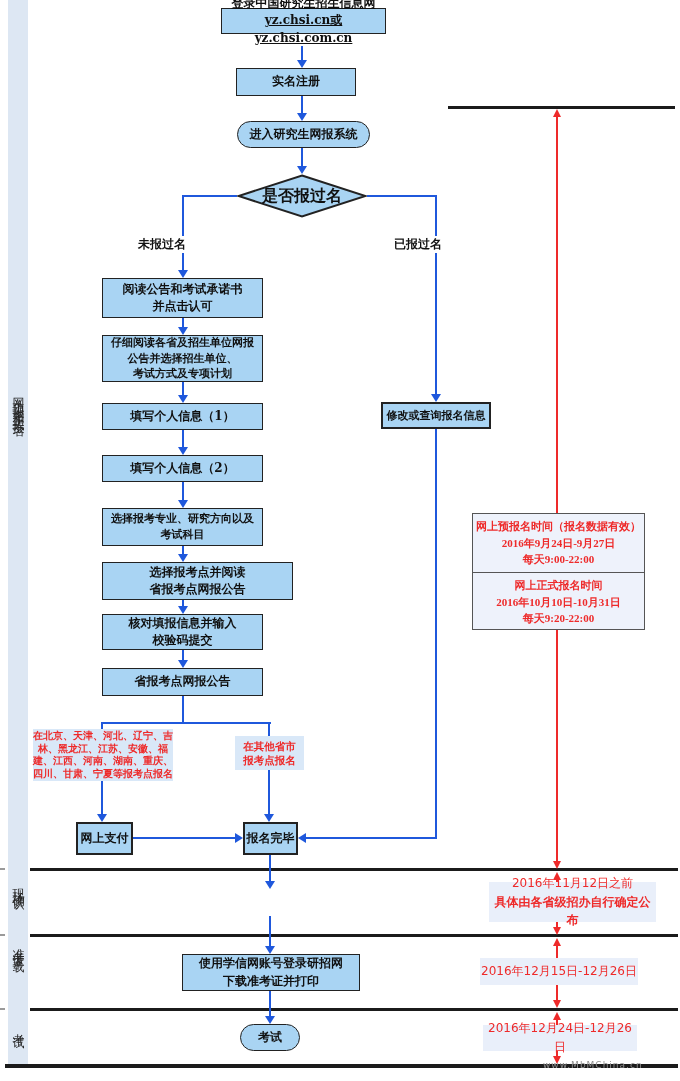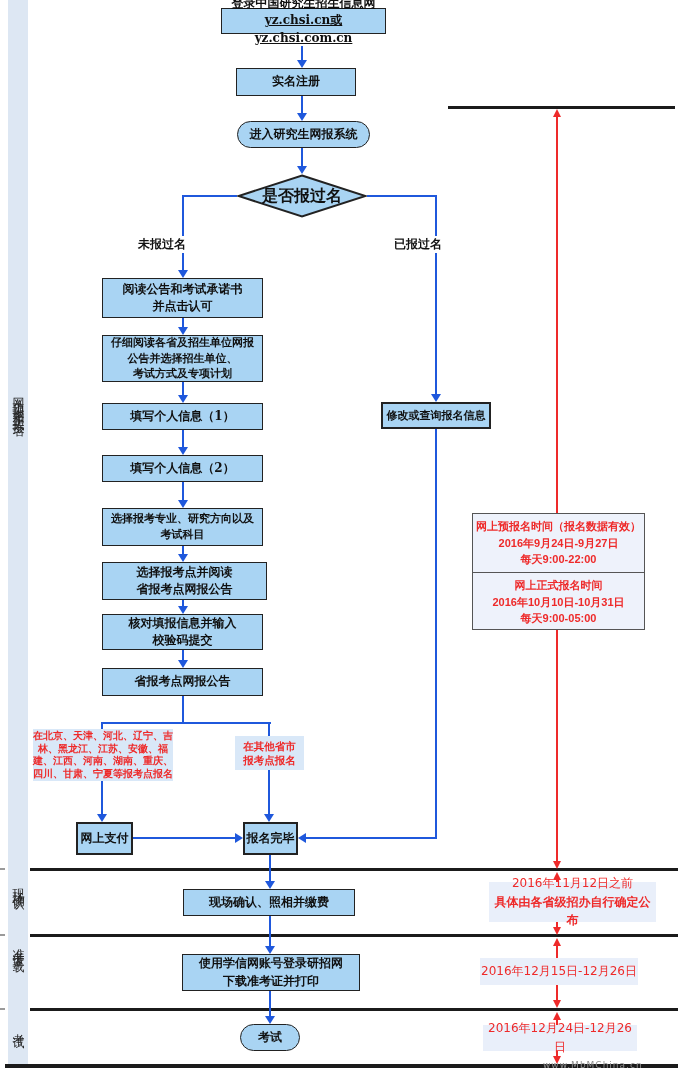--- a/index.html
+++ b/index.html
@@ -58,21 +58,21 @@
     white-space:pre-line;display:flex;align-items:center;justify-content:center;
   }
   .note-right-size{font-size:10.5px;line-height:14px;}
 
   .timebox{
     position:absolute;left:472px;top:513px;width:173px;height:117px;
     background:var(--timebox-bg);border:1px solid #555;box-sizing:border-box;z-index:3;
   }
   .timecell{
     height:58px;display:flex;align-items:center;justify-content:center;text-align:center;
-    color:var(--red);font-family:Liberation Sans, sans-serif;font-weight:bold;
+    color:var(--red);font-family:Liberation Serif, serif;font-weight:bold;
     font-size:11px;line-height:1.5;white-space:pre-line;
   }
   .timecell.first{border-bottom:1px solid #555;}
 
   .ann{
     position:absolute;background:var(--ann-bg);color:var(--red);
     font-family:"DejaVu Sans",sans-serif;font-size:12px;line-height:1.55;text-align:center;
     display:flex;flex-direction:column;align-items:center;justify-content:center;z-index:3;
   }
   .ann .bold{font-weight:bold;}
@@ -190,50 +190,49 @@
 
   <div class="box" style="left:102px;top:278px;width:161px;height:40px;">阅读公告和考试承诺书
 并点击认可</div>
   <div class="box small-font" style="left:102px;top:335px;width:161px;height:47px;">仔细阅读各省及招生单位网报
 公告并选择招生单位、
 考试方式及专项计划</div>
   <div class="box" style="left:102px;top:403px;width:161px;height:27px;">填写个人信息（1）</div>
   <div class="box" style="left:102px;top:455px;width:161px;height:27px;">填写个人信息（2）</div>
   <div class="box small-font" style="left:102px;top:508px;width:161px;height:38px;">选择报考专业、研究方向以及
 考试科目</div>
-  <div class="box" style="left:102px;top:562px;width:165px;height:38px;">选择报考点并阅读
+  <div class="box" style="left:102px;top:562px;width:191px;height:38px;">选择报考点并阅读
 省报考点网报公告</div>
   <div class="box" style="left:102px;top:614px;width:161px;height:36px;">核对填报信息并输入
 校验码提交</div>
   <div class="box" style="left:102px;top:668px;width:161px;height:28px;">省报考点网报公告</div>
 
   <div class="box small-font thick" style="left:381px;top:402px;width:110px;height:27px;">修改或查询报名信息</div>
 
   <div class="note-red" style="left:33px;top:729px;width:140px;height:52px;">在北京、天津、河北、辽宁、吉
 林、黑龙江、江苏、安徽、福
 建、江西、河南、湖南、重庆、
 四川、甘肃、宁夏等报考点报名</div>
   <div class="note-red note-right-size" style="left:235px;top:736px;width:69px;height:34px;">在其他省市
 报考点报名</div>
 
   <div class="box thick" style="left:76px;top:822px;width:57px;height:33px;">网上支付</div>
   <div class="box thick" style="left:243px;top:822px;width:55px;height:33px;">报名完毕</div>
 
-  <div class="box" style="left:183px;top:889px;width:172px;height:27px;">现场确认、照相并缴费</div>
   <div class="box" style="left:182px;top:954px;width:178px;height:37px;">使用学信网账号登录研招网
 下载准考证并打印</div>
   <div class="box rounded" style="left:240px;top:1024px;width:60px;height:27px;">考试</div>
 
   <div class="timebox">
     <div class="timecell first">网上预报名时间（报名数据有效）
 2016年9月24日-9月27日
 每天9:00-22:00</div>
     <div class="timecell">网上正式报名时间
 2016年10月10日-10月31日
-每天9:00-05:00</div>
+每天9:20-22:00</div>
   </div>
 
   <div class="ann" style="left:477px;top:882px;width:167px;height:40px;margin-left:12px;">
     <span>2016年11月12日之前</span>
     <span class="bold">具体由各省级招办自行确定公布</span>
   </div>
   <div class="ann bold" style="left:480px;top:958px;width:158px;height:27px;">2016年12月15日-12月26日</div>
   <div class="ann bold" style="left:483px;top:1025px;width:154px;height:26px;">2016年12月24日-12月26日</div>
 
   <div class="watermark">www.MbMChina.cn</div>

